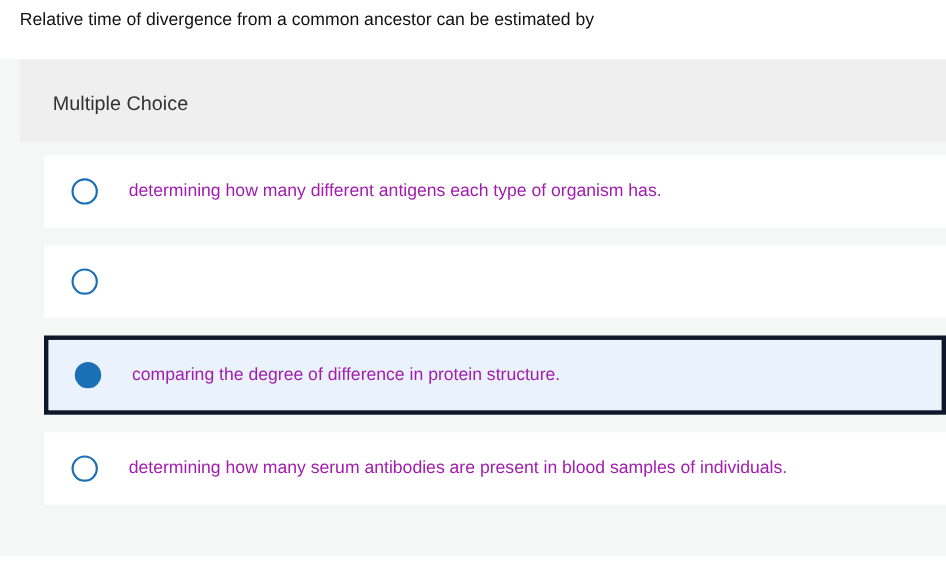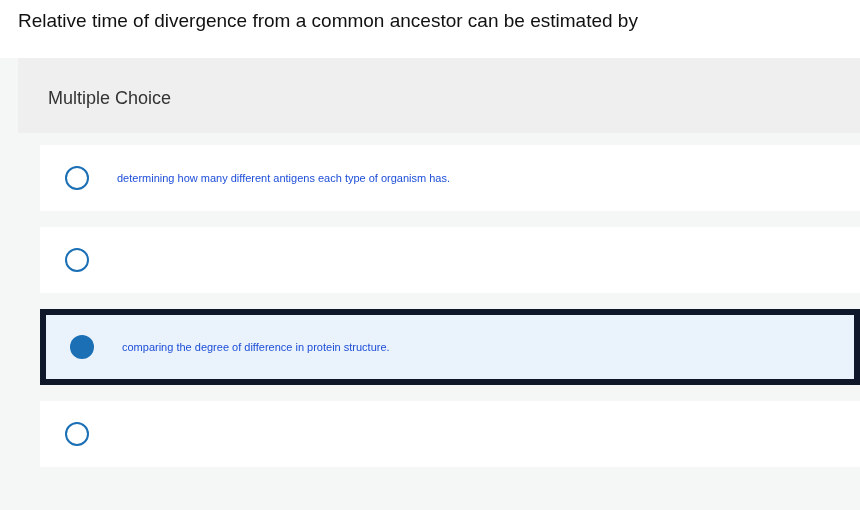--- a/index.html
+++ b/index.html
@@ -13,21 +13,21 @@
     width: 860px;
     height: 510px;
     overflow: hidden;
   }
   .page {
     width: 100%;
     height: 100%;
   }
   .question-stem {
     padding: 10px 18px 26px 18px;
-    font-size: 19px;
+    font-size: 16px;
     color: #111;
     background: #ffffff;
   }
   .content-area {
     background: #f5f6f6;
     padding: 0 0 30px 18px;
   }
   .mc-header {
     font-size: 18px;
     color: #333;
@@ -42,40 +42,40 @@
     border: 1px solid transparent;
     margin-bottom: 16px;
     padding: 20px 24px 20px 24px;
     display: flex;
     align-items: center;
     gap: 28px;
     cursor: pointer;
   }
   .option.selected {
     background: #eaf3fb;
-    border: 6px solid #0f172a;
+    border: 4px solid #0f172a;
     align-items: center;
   }
   .radio {
     width: 24px;
     height: 24px;
     border: 2px solid #1a6fb5;
     border-radius: 50%;
     flex-shrink: 0;
     display: flex;
     align-items: center;
     justify-content: center;
   }
   .radio.filled {
     border: none;
     background: #1a6fb5;
   }
   .option-text {
-    font-size: 11px;
-    color: #1d4ed8;
+    font-size: 16px;
+    color: #a21caf;
   }
 </style>
 </head>
 <body>
 
 <div class="page">
 
   <div class="question-stem">Relative time of divergence from a common ancestor can be estimated by</div>
 
   <div class="content-area">
@@ -93,17 +93,18 @@
         <div class="radio"></div>
       </div>
 
       <div class="option selected">
         <div class="radio filled"></div>
         <div class="option-text">comparing the degree of difference in protein structure.</div>
       </div>
 
       <div class="option">
         <div class="radio"></div>
+        <div class="option-text">determining how many serum antibodies are present in blood samples of individuals.</div>
       </div>
 
     </div>
   </div>
 </div>
 
 </body></html>

